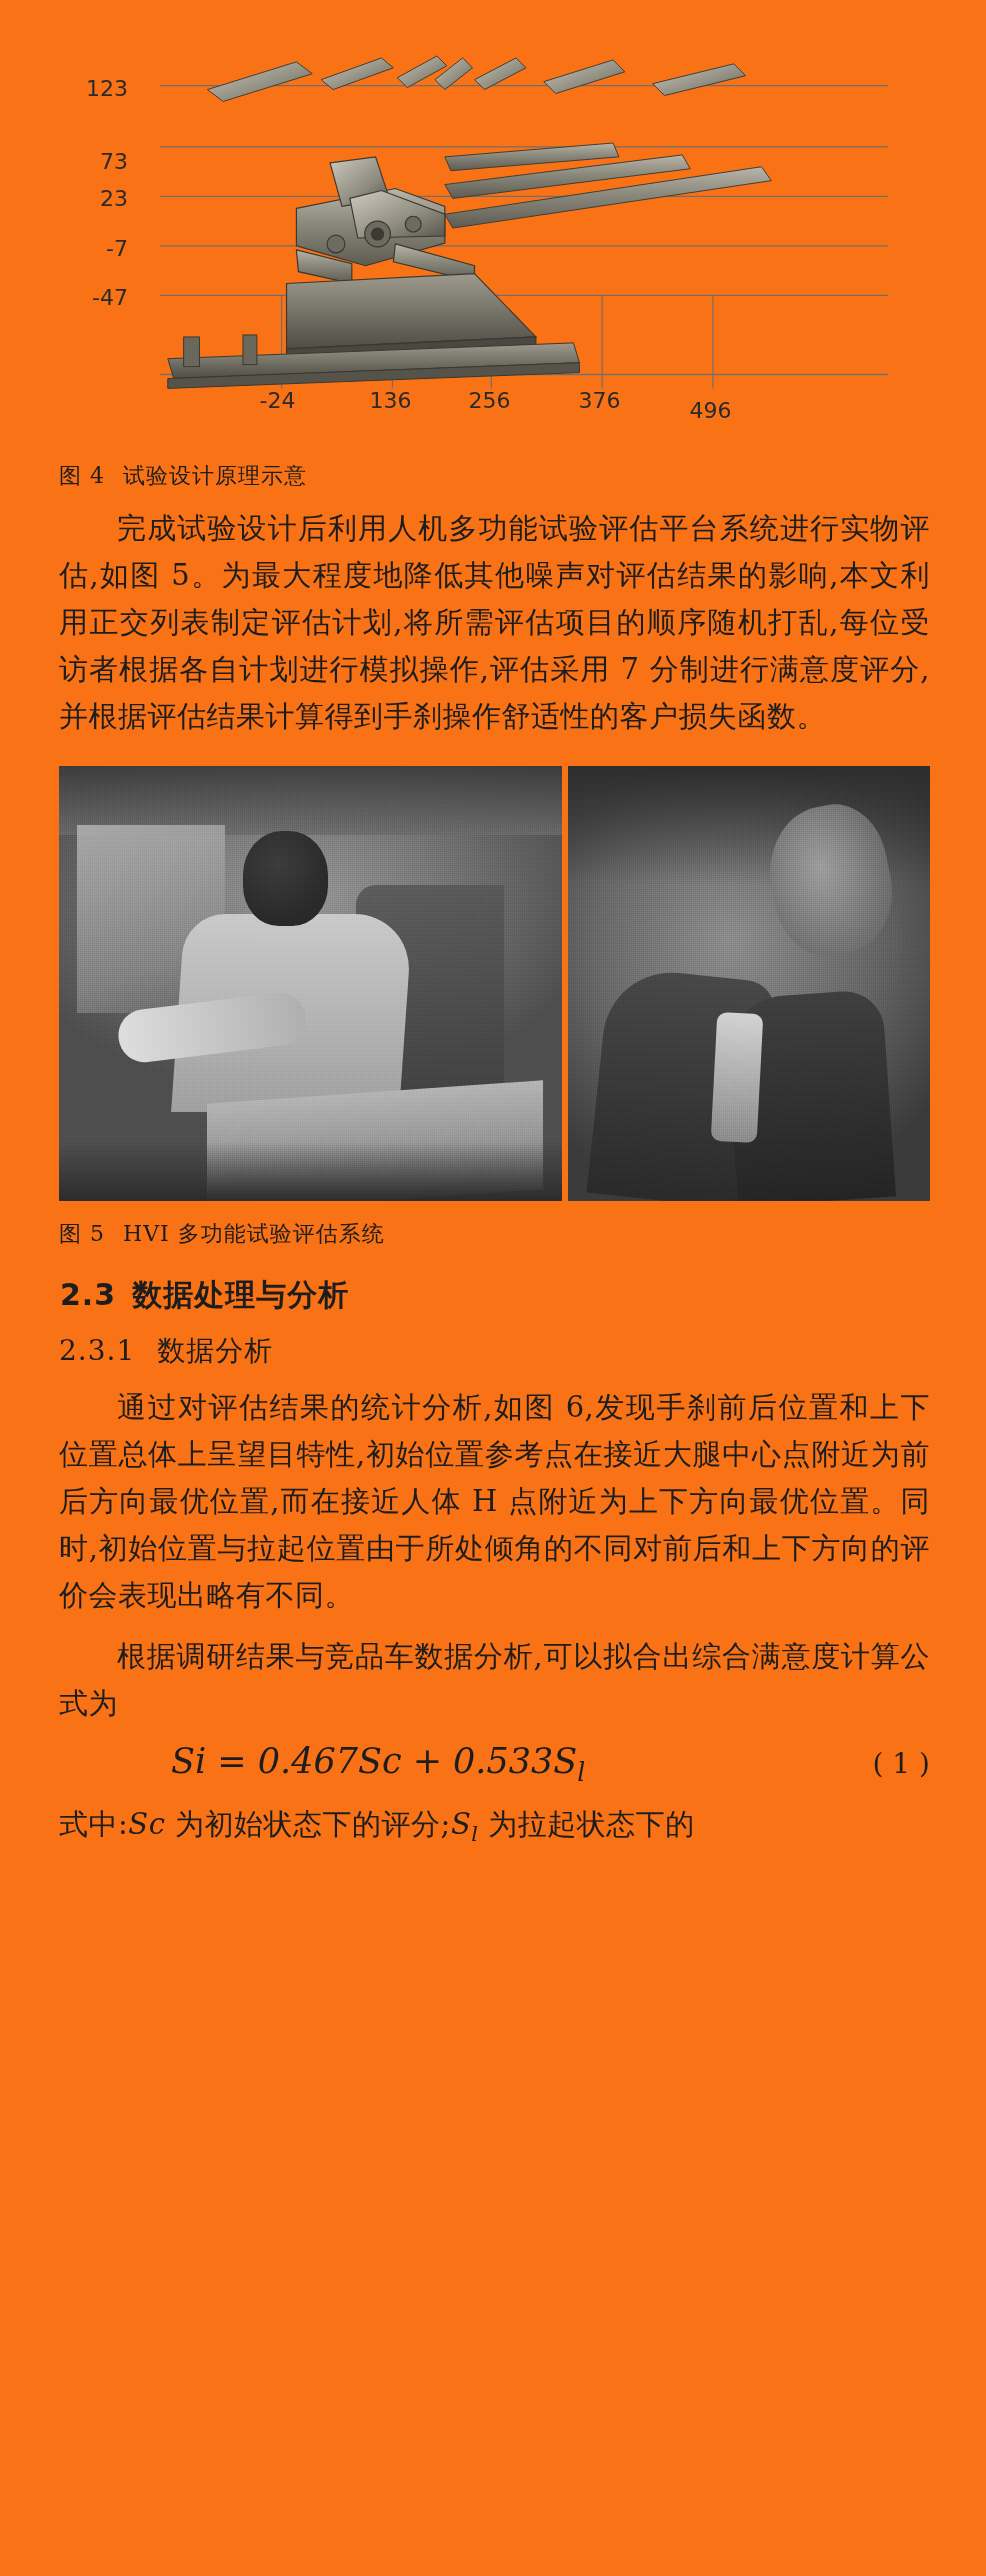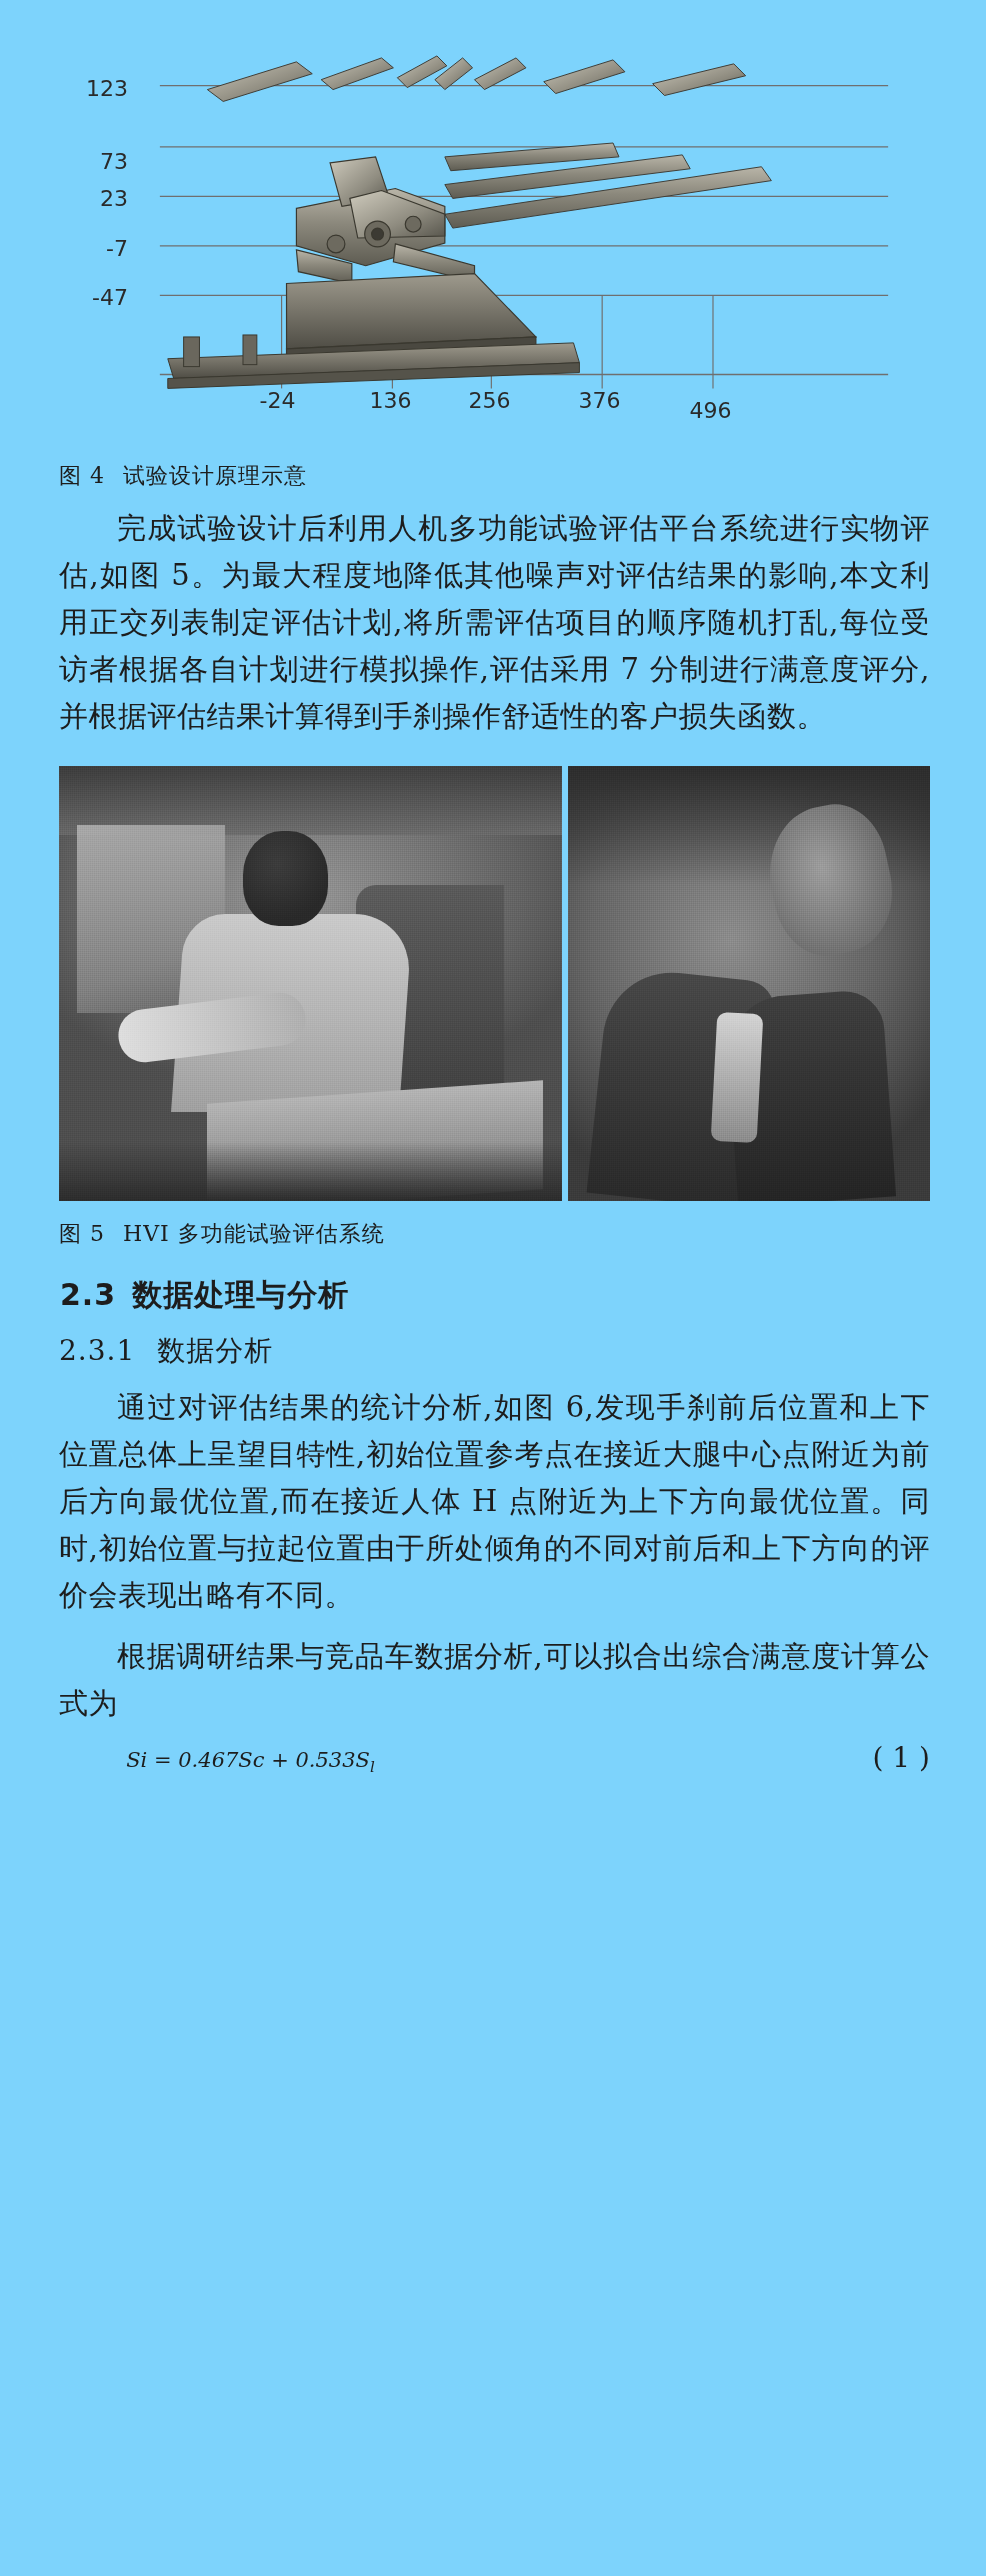--- a/index.html
+++ b/index.html
@@ -14,21 +14,21 @@
     color: #1d1d1d;
     position: relative;
     overflow: hidden;
   }
   .page {
     position: relative;
     width: 986px;
     height: 2576px;
     padding: 0;
     box-sizing: border-box;
-    background: #7dd3fc;
+    background: #f97316;
   }
   .content {
     position: absolute;
     left: 59px;
     top: 0;
     width: 871px;
   }
 
   
   .fig4-wrap {
@@ -216,21 +216,21 @@
   .formula-row {
     display: flex;
     align-items: baseline;
     margin-top: 14px;
     font-size: 29px;
   }
   .formula {
     margin-left: 3.2em;
     font-family: "DejaVu Serif", "Liberation Serif", serif;
     font-style: italic;
-    font-size: 21px;
+    font-size: 35px;
     white-space: nowrap;
   }
   .formula-num {
     margin-left: auto;
     font-family: "DejaVu Serif", "Liberation Serif", serif;
     font-style: normal;
     font-size: 28px;
   }
   sub { font-size: 0.72em; }
   .ital { font-style: italic; }
@@ -374,16 +374,17 @@
 
     <p class="body indent">通过对评估结果的统计分析,如图 6,发现手刹前后位置和上下位置总体上呈望目特性,初始位置参考点在接近大腿中心点附近为前后方向最优位置,而在接近人体 H 点附近为上下方向最优位置。同时,初始位置与拉起位置由于所处倾角的不同对前后和上下方向的评价会表现出略有不同。</p>
 
     <p class="body indent">根据调研结果与竞品车数据分析,可以拟合出综合满意度计算公式为</p>
 
     <div class="formula-row">
       <span class="formula"><span>Si = 0.467Sc + 0.533S</span><sub>l</sub></span>
       <span class="formula-num">( 1 )</span>
     </div>
 
+    <p class="body"><span>式中:</span><span class="ital">Sc</span><span> 为初始状态下的评分;</span><span class="ital">S</span><sub class="ital">l</sub><span> 为拉起状态下的</span></p>
 
   </div>
 </div>
 
 
 </body></html>

